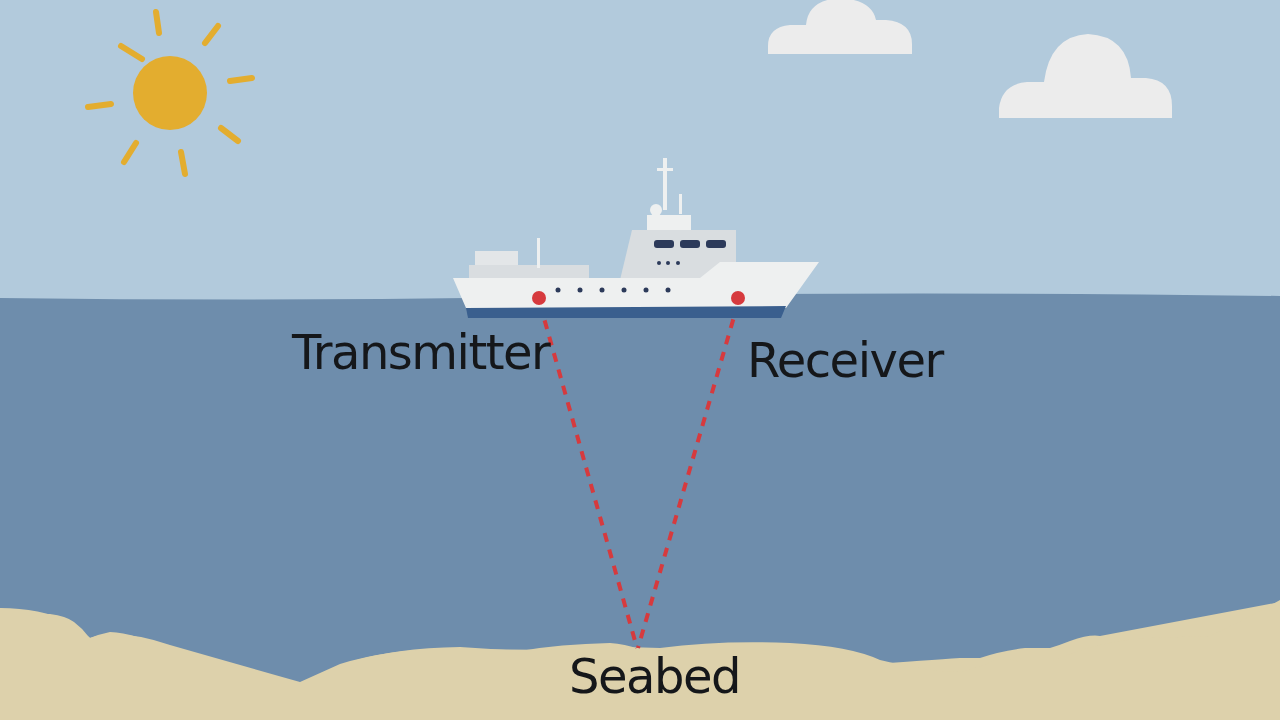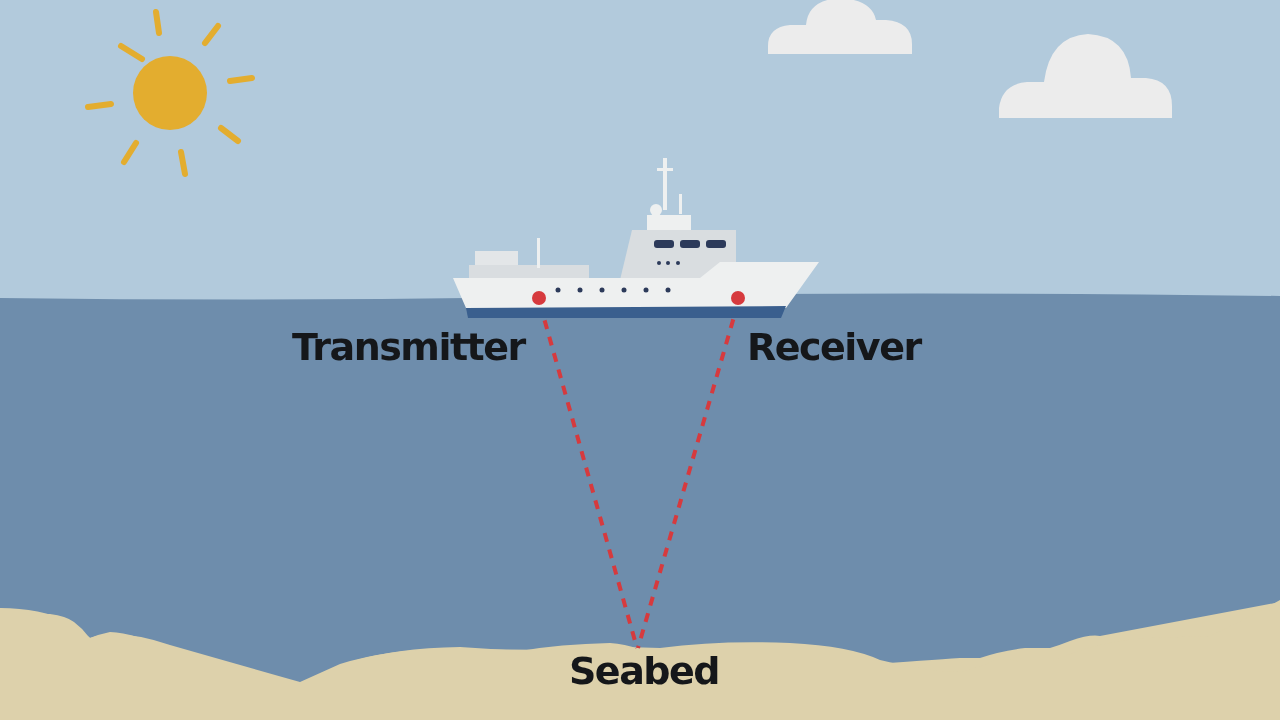--- a/index.html
+++ b/index.html
@@ -1,29 +1,29 @@
 <!DOCTYPE html>
 <html><head>
   <meta charset="utf-8">
   <style>
     html, body { margin: 0; padding: 0; }
     body { width: 1280px; height: 720px; overflow: hidden; position: relative; background: #b2cadc; }
     .scene { position: absolute; left: 0; top: 0; width: 1280px; height: 720px; }
     .label {
       position: absolute;
       font-family: "DejaVu Sans", sans-serif;
-      font-weight: bold;
+      font-weight: normal;
       color: #15171a;
-      font-size: 38px;
+      font-size: 48px;
       letter-spacing: -1.5px;
       line-height: 1;
       white-space: nowrap;
     }
     #lbl-transmitter { left: 292px; top: 328px; }
-    #lbl-receiver { left: 747px; top: 328px; }
+    #lbl-receiver { left: 747px; top: 336px; }
     #lbl-seabed { left: 569px; top: 652px; }
   </style>
 </head>
 <body>
 
 <svg class="scene" width="1280" height="720" viewBox="0 0 1280 720" xmlns="http://www.w3.org/2000/svg">
 
   <rect x="0" y="0" width="1280" height="720" fill="#b2cadc"></rect>
 
   <g>

